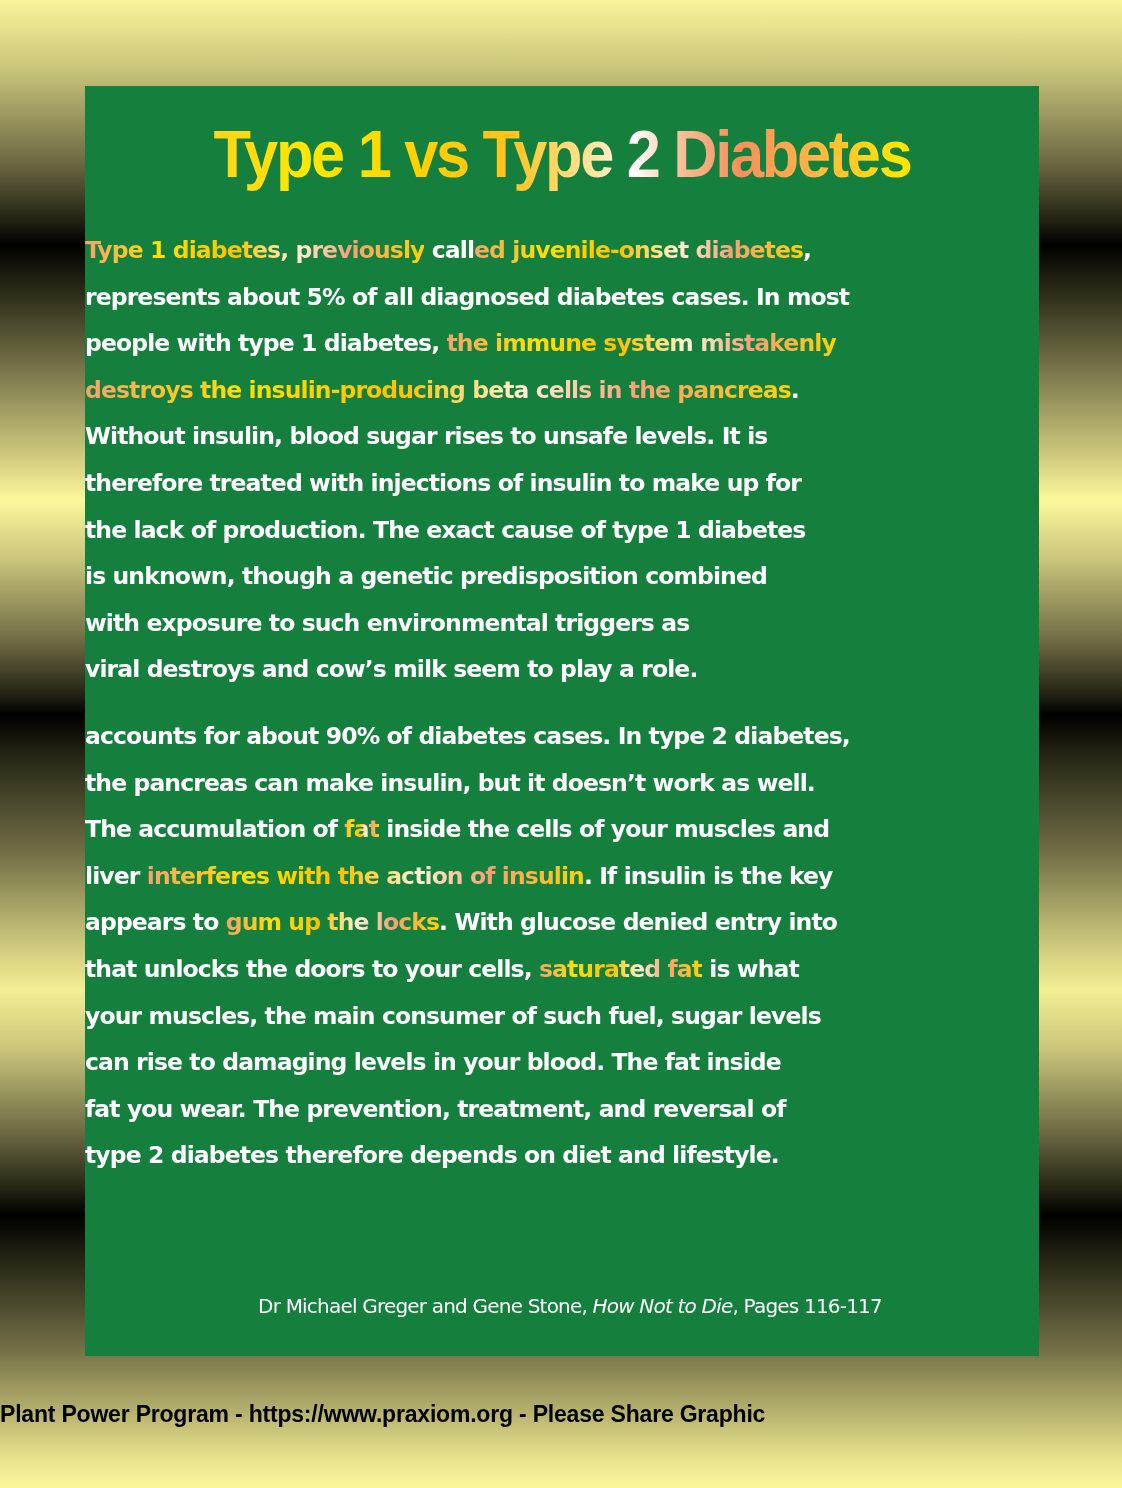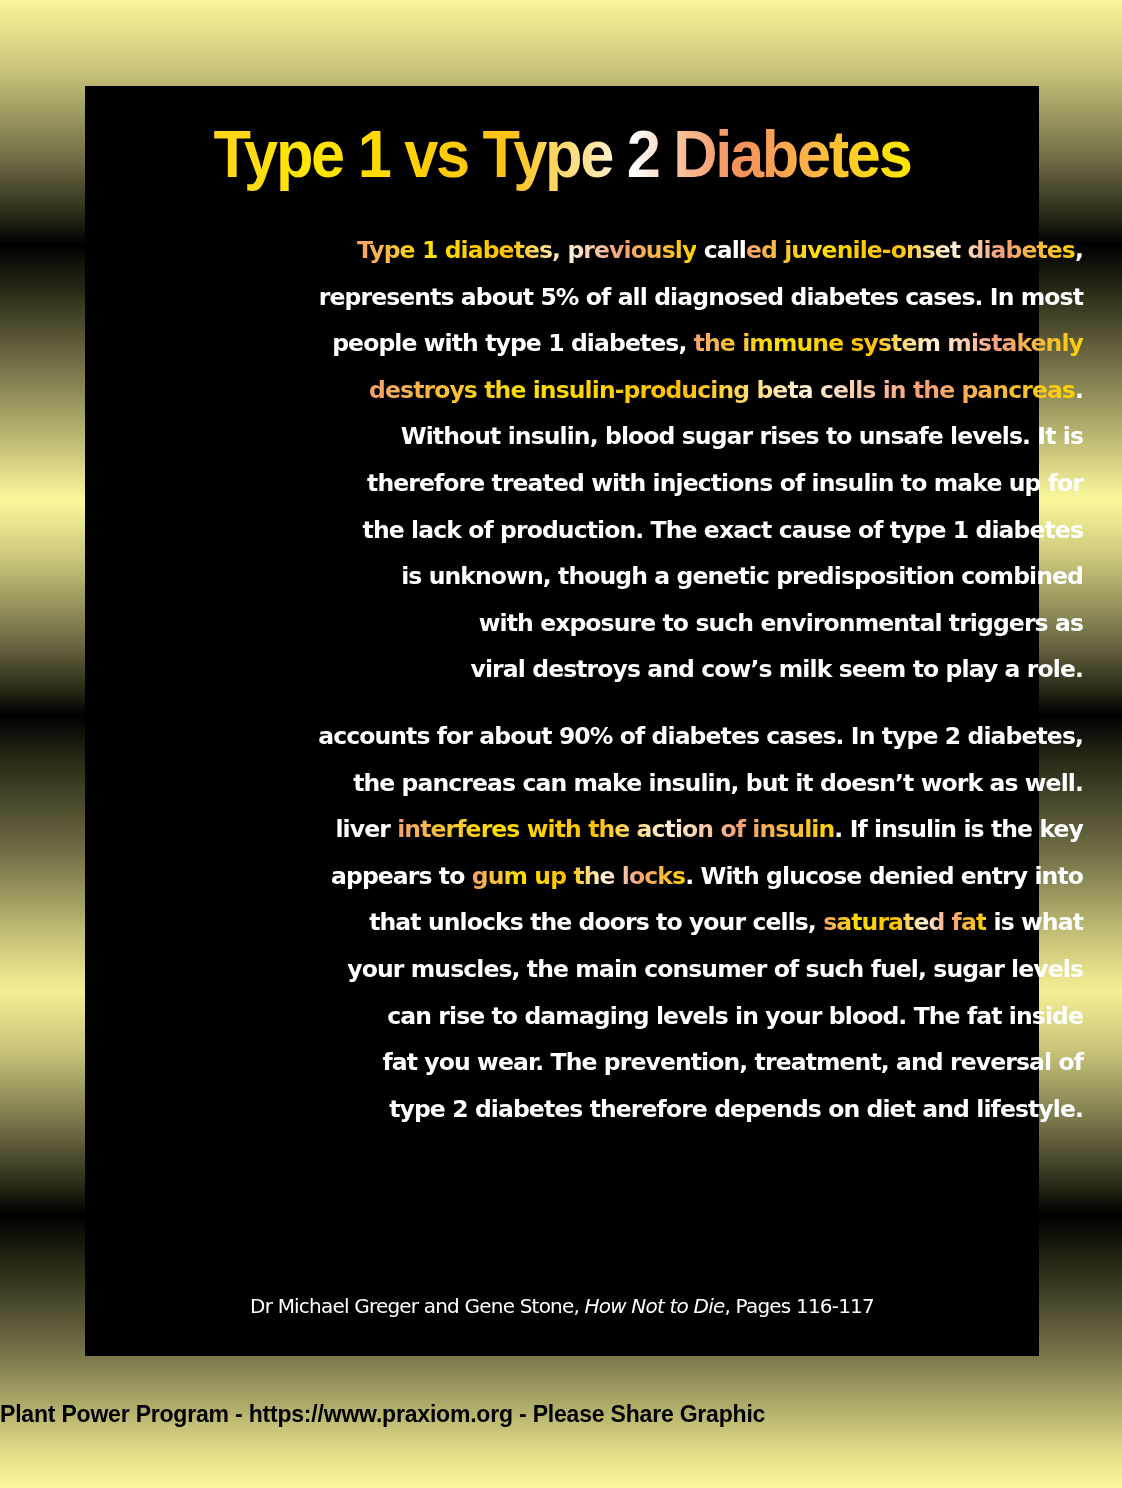--- a/index.html
+++ b/index.html
@@ -40,21 +40,21 @@
         #fbf89c 1488px);
       font-family: "DejaVu Sans", sans-serif;
     }
 
     .panel {
       position: absolute;
       left: 85px;
       top: 86px;
       width: 954px;
       height: 1270px;
-      background: #000000;
+      background: #15803d;
     }
 
     .title {
       position: absolute;
       left: 0;
       top: 28px;
       width: 954px;
       text-align: center;
       font-family: "Liberation Sans", sans-serif;
       font-weight: bold;
@@ -78,27 +78,26 @@
         #ffc400 100%);
       -webkit-background-clip: text;
       background-clip: text;
       color: transparent;
     }
 
     .body-text {
       position: absolute;
       left: 0;
       width: 954px;
-      text-align: right;
+      text-align: left;
       color: #ffffff;
       font-family: "DejaVu Sans", sans-serif;
       font-weight: bold;
       font-size: 23.5px;
       letter-spacing: -0.9px;
-      padding-left: 44px;
     }
     .para1 { top: 141px; }
     .para2 { top: 627px; }
 
     .line {
       display: block;
       height: 46.6px;
       line-height: 46.6px;
       white-space: nowrap;
     }
@@ -119,20 +118,21 @@
     .citation {
       position: absolute;
       left: 0;
       top: 1208px;
       width: 954px;
       text-align: center;
       color: #ffffff;
       font-family: "DejaVu Sans", sans-serif;
       font-size: 20px;
       letter-spacing: -0.8px;
+      padding-left: 8px;
     }
     .citation em { font-style: italic; }
 
     .footer {
       position: absolute;
       left: 0;
       top: 1401px;
       width: 1122px;
       text-align: left;
       color: #000000;
@@ -157,20 +157,21 @@
       <span class="line"><span>therefore treated with injections of insulin to make up for</span></span>
       <span class="line"><span>the lack of production. The exact cause of type 1 diabetes</span></span>
       <span class="line"><span>is unknown, though a genetic predisposition combined</span></span>
       <span class="line"><span>with exposure to such environmental triggers as</span></span>
       <span class="line"><span>viral destroys and cow’s milk seem to play a role.</span></span>
     </div>
 
   <div class="body-text para2">
       <span class="line"><span>accounts for about 90% of diabetes cases. In type 2 diabetes,</span></span>
       <span class="line"><span>the pancreas can make insulin, but it doesn’t work as well.</span></span>
+      <span class="line"><span>The accumulation of </span><span class="hl">fat</span><span> inside the cells of your muscles and</span></span>
       <span class="line"><span>liver  </span><span class="hl">interferes with the action of insulin</span><span>. If insulin is the key</span></span>
       <span class="line"><span>appears to </span><span class="hl">gum up the locks</span><span>. With glucose denied entry into</span></span>
       <span class="line"><span>that unlocks the doors to your cells, </span><span class="hl">saturated fat</span><span> is what</span></span>
       <span class="line"><span>your muscles, the main consumer of such fuel, sugar levels</span></span>
       <span class="line"><span>can rise to damaging levels in your blood. The fat inside</span></span>
       <span class="line"><span>fat you wear. The prevention, treatment, and reversal of</span></span>
       <span class="line"><span>type 2 diabetes therefore depends on diet and lifestyle.</span></span>
     </div>
 
   <div class="citation">

